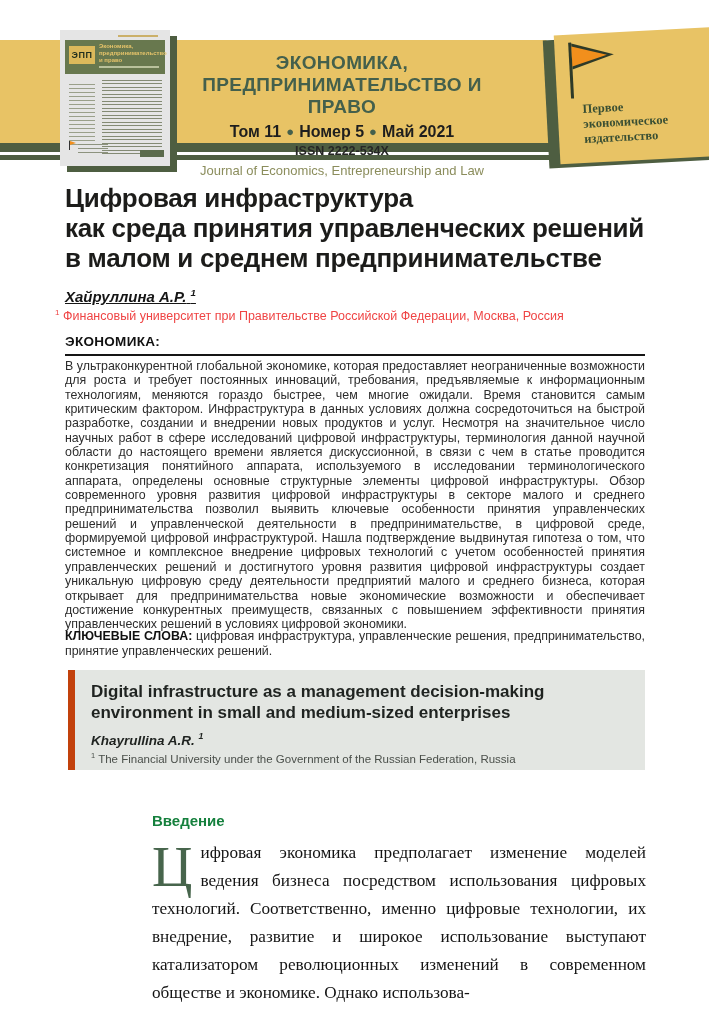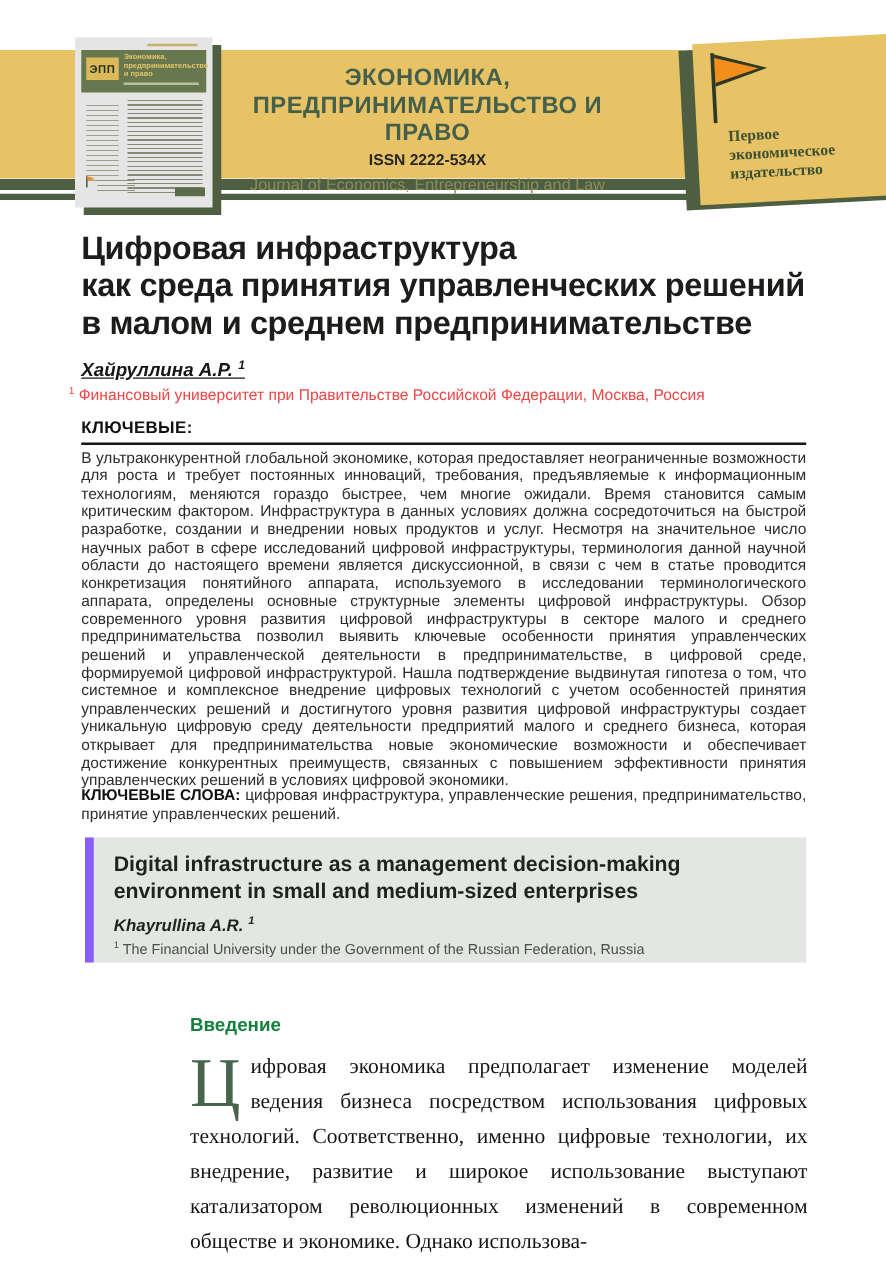--- a/index.html
+++ b/index.html
@@ -67,21 +67,21 @@
   .abs-heading{position:absolute;left:65px;top:334px;width:580px;font-weight:bold;font-size:13.5px;
                letter-spacing:.3px;color:#111;border-bottom:2px solid #151515;padding-bottom:5px;}
   .abs-text{position:absolute;left:65px;top:359px;width:580px;font-size:12.4px;line-height:14.35px;
             text-align:justify;color:#2c2c2c;}
   .keywords{position:absolute;left:65px;top:629px;width:580px;font-size:12.4px;line-height:15px;
             text-align:justify;color:#2c2c2c;}
   .keywords b{color:#111;}
 
   
   .en-block{position:absolute;left:68px;top:670px;width:577px;height:100px;background:#e3e6e2;
-            border-left:7px solid #8b5cf6;box-sizing:border-box;padding:11px 14px 0 16px;}
+            border-left:7px solid #c2410c;box-sizing:border-box;padding:11px 14px 0 16px;}
   .en-title{font-weight:bold;font-size:17px;line-height:21px;color:#1f2320;}
   .en-title span{display:block;}
   .en-author{margin-top:8px;font-size:13.5px;font-weight:bold;font-style:italic;color:#1f2320;}
   .en-affil{margin-top:3px;font-size:11.5px;color:#4a4f4a;}
 
   
   .intro-heading{position:absolute;left:152px;top:812px;font-size:15px;font-weight:bold;color:#15803d;}
   .intro-text{position:absolute;left:152px;top:839px;width:494px;font-family:"Liberation Serif",serif;
               font-size:17.2px;line-height:28px;text-align:justify;color:#141414;}
   .dropcap{float:left;font-family:"Liberation Serif",serif;font-weight:normal;
@@ -92,20 +92,23 @@
 
 <div class="page">
 
   <div class="banner-main"></div>
   <div class="banner-strip"></div>
   <div class="page-rule"></div>
 
   <div class="banner-text">
     <div class="jt">ЭКОНОМИКА,</div>
     <div class="jt">ПРЕДПРИНИМАТЕЛЬСТВО И ПРАВО</div>
+    <div class="issue-line">
+      <span>Том 11</span><span class="dot">●</span><span>Номер 5</span><span class="dot">●</span><span>Май 2021</span>
+    </div>
     <div class="issn">ISSN 2222-534X</div>
     <div class="jt-en">Journal of Economics, Entrepreneurship and Law</div>
   </div>
 
   <div class="pub-shadow"></div>
   <div class="pub-panel">
     <div class="flag-pole"></div>
     <div class="flag-tri-outline"></div>
     <div class="flag-tri"></div>
     <div class="pub-name">
@@ -135,21 +138,21 @@
     <span>как среда принятия управленческих решений</span>
     <span>в малом и среднем предпринимательстве</span>
   </div>
   <div class="art-author">
     <span>Хайруллина А.Р.</span>&nbsp;<sup>1</sup>
   </div>
   <div class="art-affil">
     <sup>1</sup><span> Финансовый университет при Правительстве Российской Федерации, Москва, Россия</span>
   </div>
 
-  <div class="abs-heading">КЛЮЧЕВЫЕ:</div>
+  <div class="abs-heading">ЭКОНОМИКА:</div>
   <div class="abs-text">В ультраконкурентной глобальной экономике, которая предоставляет неограниченные возможности для роста и требует постоянных инноваций, требования, предъявляемые к информационным технологиям, меняются гораздо быстрее, чем многие ожидали. Время становится самым критическим фактором. Инфраструктура в данных условиях должна сосредоточиться на быстрой разработке, создании и внедрении новых продуктов и услуг. Несмотря на значительное число научных работ в сфере исследований цифровой инфраструктуры, терминология данной научной области до настоящего времени является дискуссионной, в связи с чем в статье проводится конкретизация понятийного аппарата, используемого в исследовании терминологического аппарата, определены основные структурные элементы цифровой инфраструктуры. Обзор современного уровня развития цифровой инфраструктуры в секторе малого и среднего предпринимательства позволил выявить ключевые особенности принятия управленческих решений и управленческой деятельности в предпринимательстве, в цифровой среде, формируемой цифровой инфраструктурой. Нашла подтверждение выдвинутая гипотеза о том, что системное и комплексное внедрение цифровых технологий с учетом особенностей принятия управленческих решений и достигнутого уровня развития цифровой инфраструктуры создает уникальную цифровую среду деятельности предприятий малого и среднего бизнеса, которая открывает для предпринимательства новые экономические возможности и обеспечивает достижение конкурентных преимуществ, связанных с повышением эффективности принятия управленческих решений в условиях цифровой экономики.</div>
   <div class="keywords">
     <b>КЛЮЧЕВЫЕ СЛОВА:</b><span> цифровая инфраструктура, управленческие решения, предпринимательство, принятие управленческих решений.</span>
   </div>
 
   <div class="en-block">
     <div class="en-title">
       <span>Digital infrastructure as a management decision-making</span>
       <span>environment in small and medium-sized enterprises</span>
     </div>

